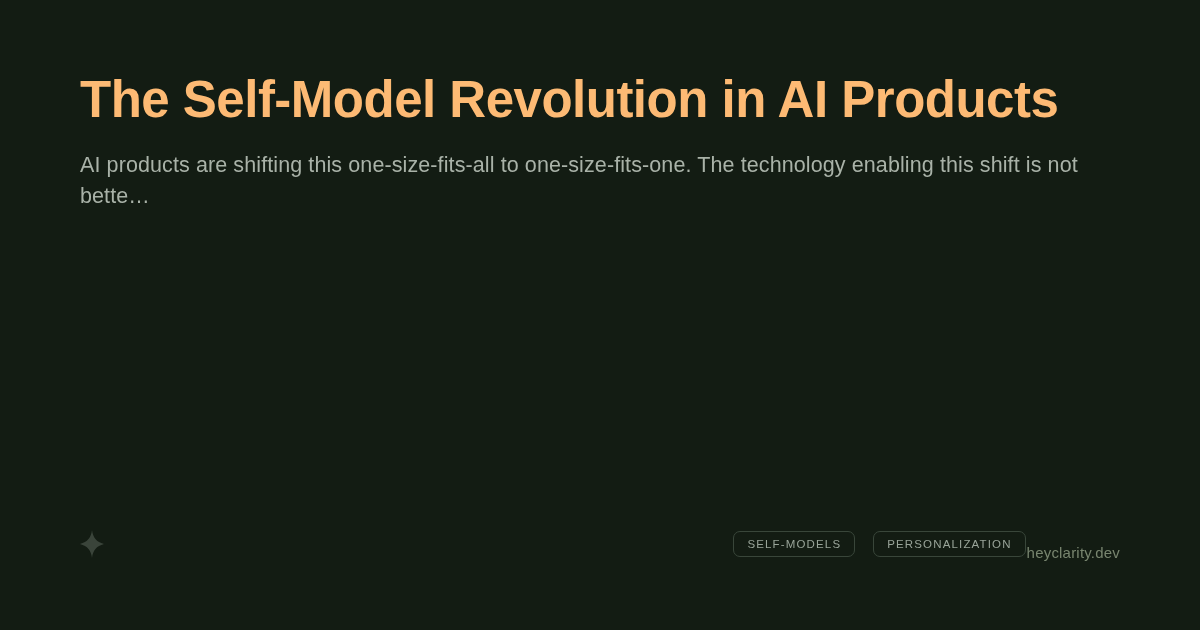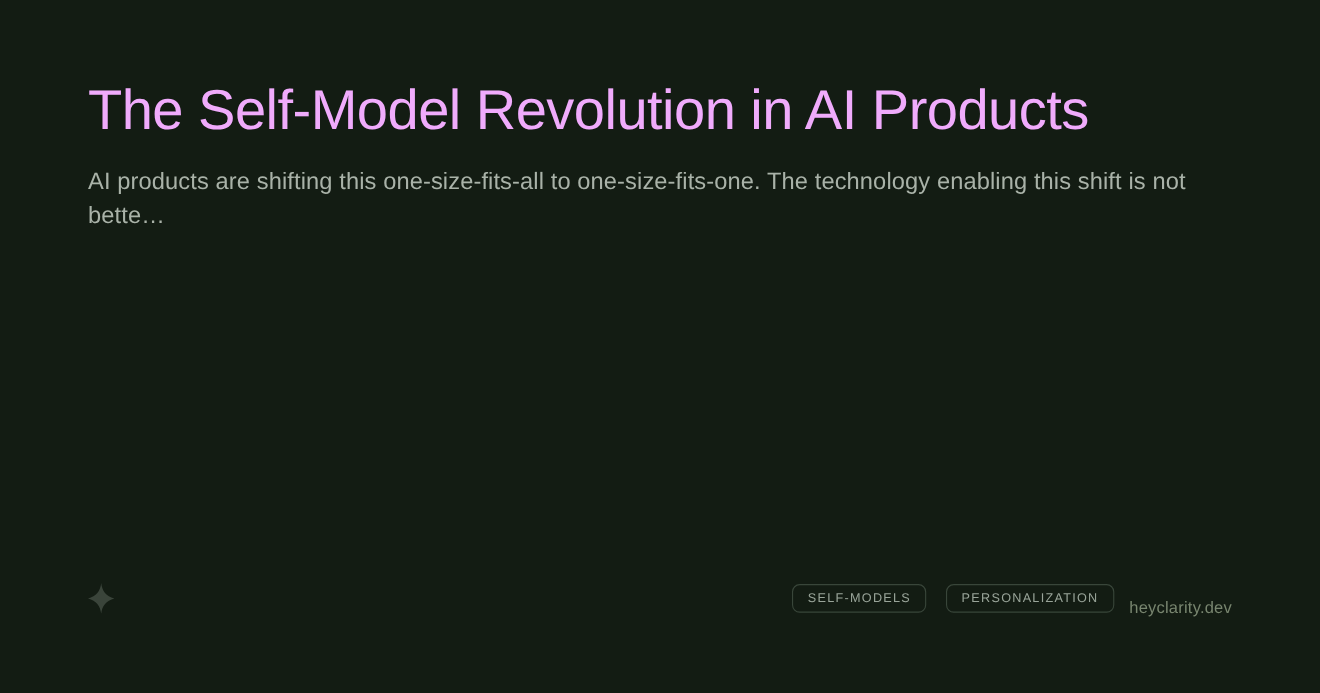--- a/index.html
+++ b/index.html
@@ -28,23 +28,23 @@
     position: absolute;
     left: 80px;
     top: 70px;
     width: 1040px;
   }
 
   .title {
     margin: 0;
     font-size: 51px;
     line-height: 1.16;
-    font-weight: 400;
+    font-weight: 700;
     letter-spacing: -0.5px;
-    color: #f0abfc;
+    color: #fdba74;
     white-space: nowrap;
   }
 
   .subtitle {
     margin: 0;
     padding-top: 21px;
     font-size: 21.5px;
     line-height: 31px;
     font-weight: 400;
     letter-spacing: 0.1px;
@@ -68,21 +68,21 @@
     width: 24px;
     height: 28px;
     display: block;
     flex: 0 0 auto;
   }
   .brand-mark svg { display: block; }
 
   .footer-right {
     display: flex;
     align-items: center;
-    gap: 14px;
+    gap: 1px;
   }
 
   .tags {
     display: flex;
     align-items: center;
     gap: 18px;
   }
 
   .tag {
     display: inline-flex;

